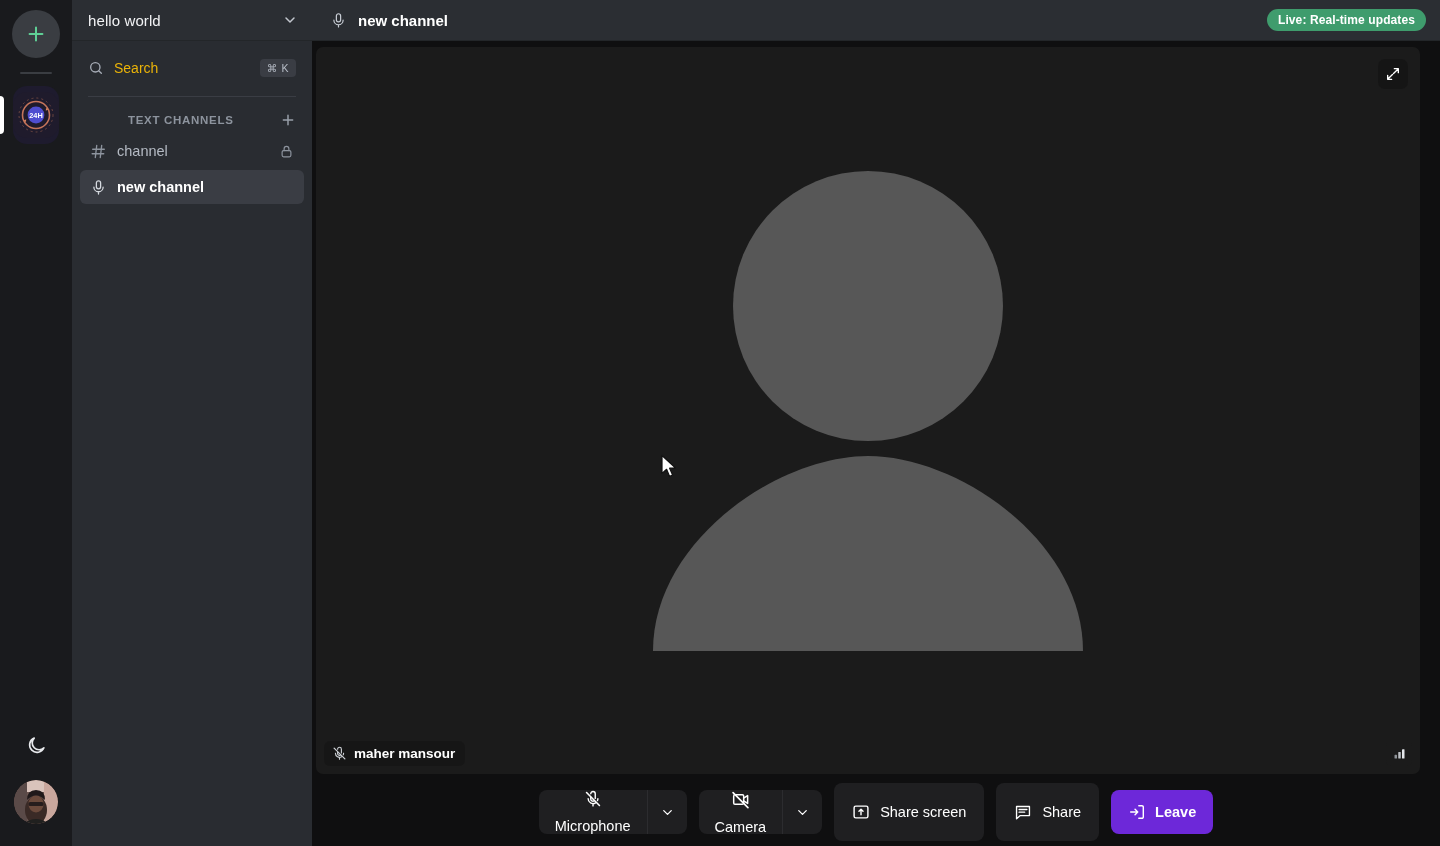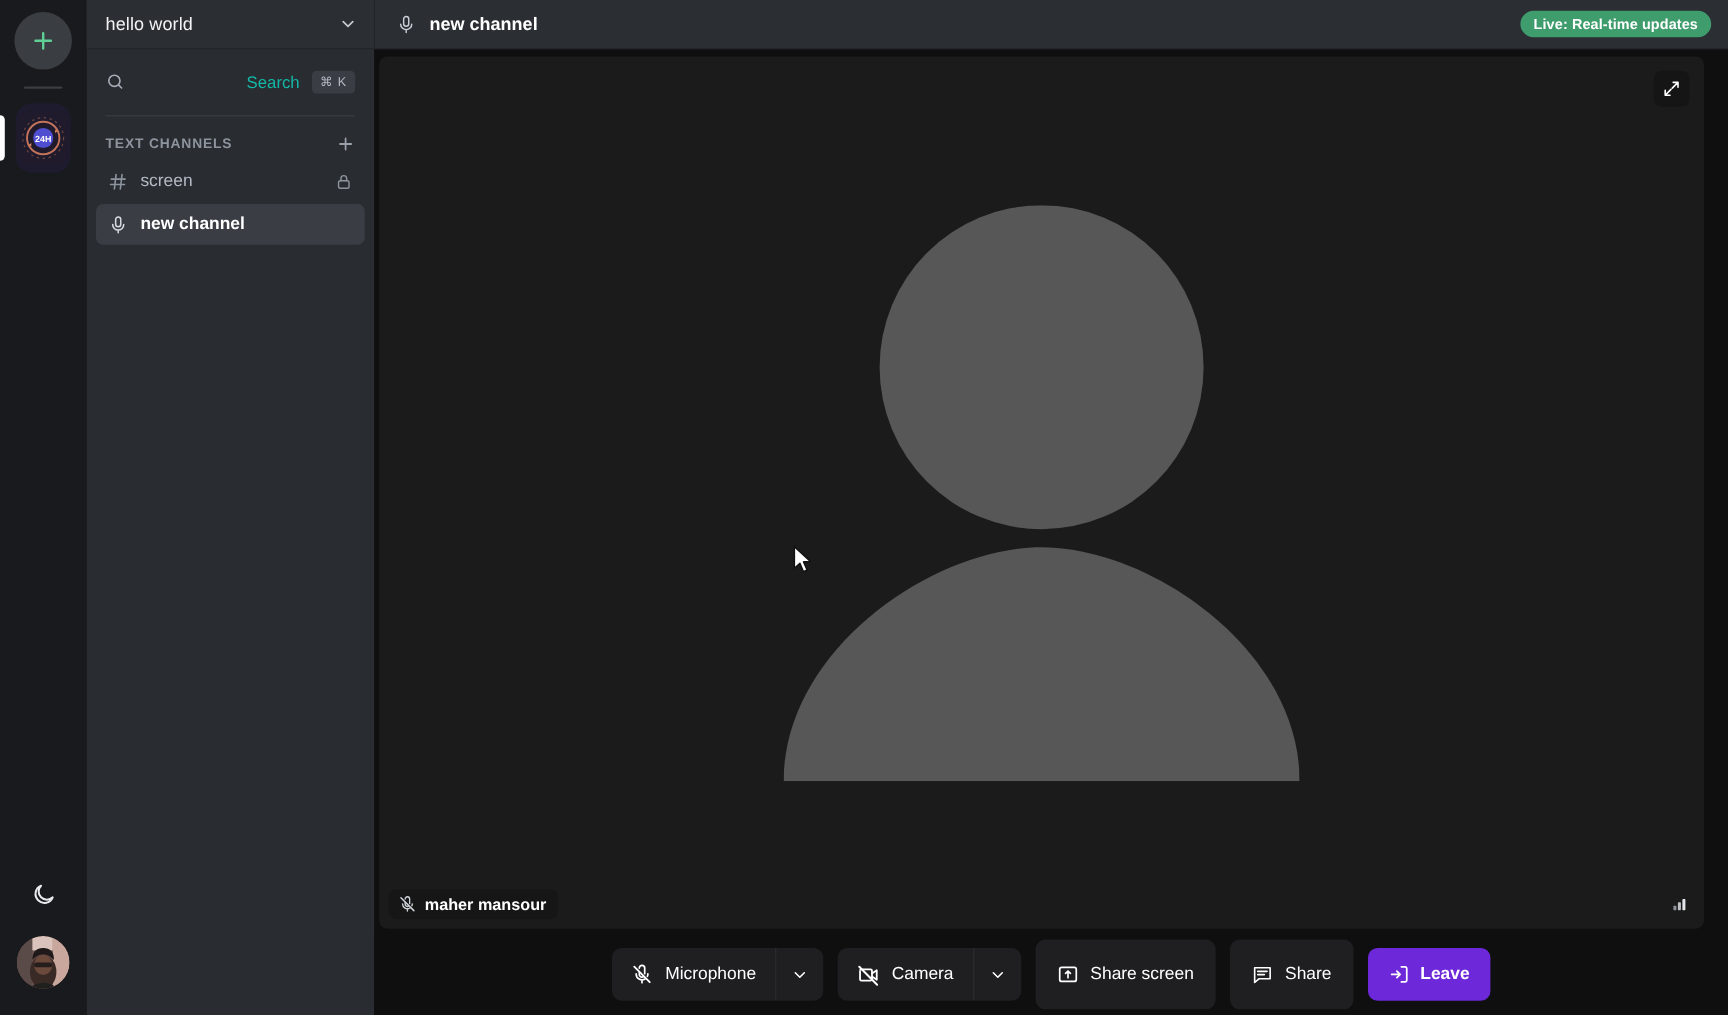--- a/index.html
+++ b/index.html
@@ -63,34 +63,34 @@
     justify-content: space-between; padding: 0 14px 0 16px;
     background: #2b2e33; border-bottom: 1px solid #232629;
     cursor: pointer;
   }
   .server-name { color: #f2f3f5; font-size: 15px; font-weight: normal; letter-spacing: .1px; }
   .sidebar-body { padding: 10px 8px 0 8px; flex: 1; }
   .search-row {
     display: flex; align-items: center; gap: 10px;
     height: 34px; padding: 0 8px; border-radius: 6px; cursor: pointer;
   }
-  .search-label { color: #14b8a6; font-size: 14px; flex: 1; text-align: right; }
+  .search-label { color: #eab308; font-size: 14px; flex: 1; }
   .kbd {
     background: #3a3d44; color: #b6bcc6; font-size: 10.5px;
     padding: 3px 7px; border-radius: 4px; letter-spacing: .6px;
     font-family: "Liberation Sans", sans-serif;
   }
   .sep { height: 1px; background: #3a3d44; margin: 11px 8px 9px 8px; }
   .group-header {
     display: flex; align-items: center; justify-content: space-between;
     padding: 6px 8px 6px 8px; cursor: pointer;
   }
   .group-title {
     color: #8d949e; font-size: 11.5px; font-weight: bold;
-    letter-spacing: .7px; text-transform: uppercase;
+    letter-spacing: .7px; text-transform: uppercase; margin-left: 40px;
   }
   .plus-btn { color: #99a0aa; display: flex; cursor: pointer; }
   .channel {
     display: flex; align-items: center; gap: 10px;
     height: 34px; padding: 0 10px; border-radius: 6px;
     cursor: pointer; margin-bottom: 2px;
   }
   .channel.active { background: #3a3d44; }
   .channel-name { color: #b4bac3; font-size: 14.5px; flex: 1; }
   .channel.active .channel-name { color: #ffffff; font-weight: bold; }
@@ -145,21 +145,21 @@
   }
 
   
   .controls {
     height: 68px; flex: 0 0 68px; background: #0f0f10;
     display: flex; align-items: center; justify-content: center; gap: 12px;
   }
   .split-btn { display: flex; align-items: center; background: #1f1f21; border-radius: 8px; overflow: hidden; }
   .split-main {
     display: flex; align-items: center; gap: 10px;
-    padding: 0 16px; height: 44px; cursor: pointer;
+    padding: 0 16px; height: 44px; cursor: pointer; flex-direction: column;
   }
   .split-caret {
     width: 40px; height: 44px; display: flex; align-items: center; justify-content: center;
     cursor: pointer; border-left: 1px solid #2c2c2f;
   }
   .ctl-label { color: #ffffff; font-size: 14.5px; }
   .plain-btn {
     display: flex; align-items: center; gap: 10px; height: 58px;
     padding: 0 18px; border-radius: 8px; background: #1f1f21; cursor: pointer;
   }
@@ -258,21 +258,21 @@
           </svg>
         </div>
       </div>
 
       <div class="channel">
         <span class="channel-icon">
           <svg width="17" height="17" viewBox="0 0 24 24" fill="none" stroke="currentColor" stroke-width="1.9" stroke-linecap="round">
             <path d="M9.5 3.5L7.5 20.5M16.5 3.5L14.5 20.5M3.8 8.8h16.4M3 15.2h16.4"></path>
           </svg>
         </span>
-        <span class="channel-name">screen</span>
+        <span class="channel-name">channel</span>
         <span class="lock-icon">
           <svg width="15" height="15" viewBox="0 0 24 24" fill="none" stroke="currentColor" stroke-width="1.9" stroke-linecap="round" stroke-linejoin="round">
             <rect x="5" y="10.5" width="14" height="10" rx="2.4"></rect>
             <path d="M8.2 10.5V7.6a3.8 3.8 0 0 1 7.6 0v2.9"></path>
           </svg>
         </span>
       </div>
 
 
       <div class="channel active">

